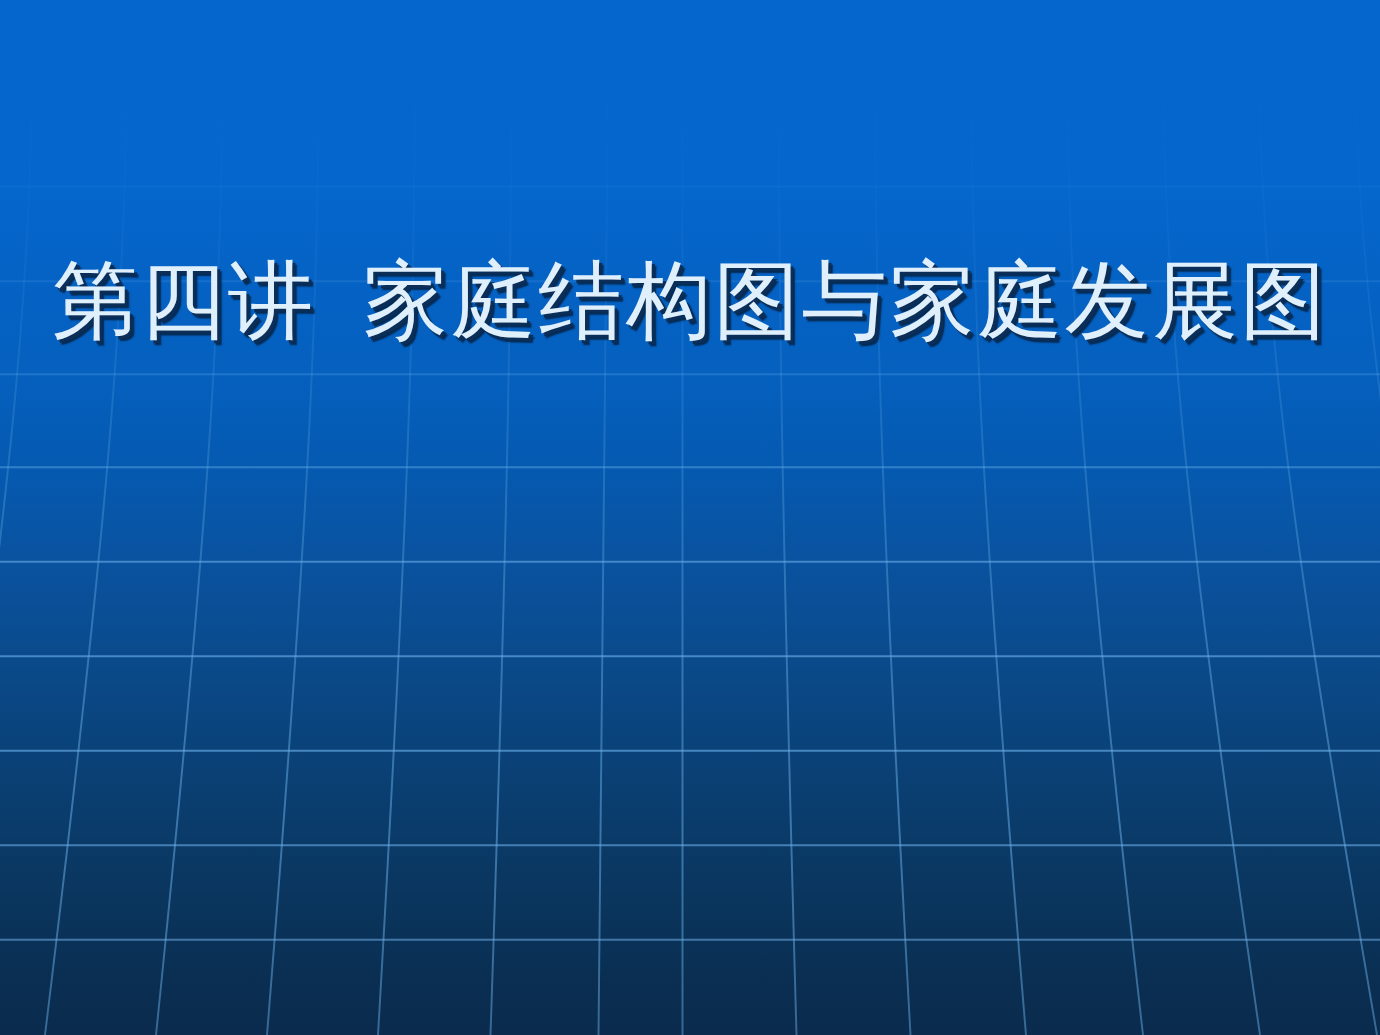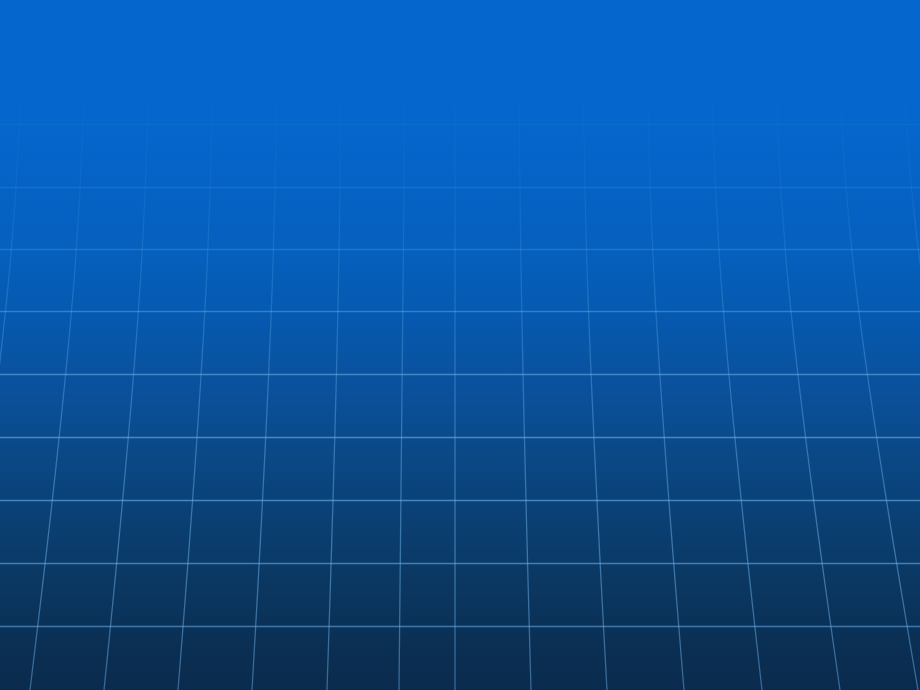--- a/index.html
+++ b/index.html
@@ -123,14 +123,17 @@
       <path d="M 519 0 C 519 190, 521 330, 531 690"></path>
       <path d="M 583 0 C 583 190, 587 330, 607 690"></path>
       <path d="M 647 0 C 647 190, 654 330, 684 690"></path>
       <path d="M 711 0 C 711 190, 721 330, 762 690"></path>
       <path d="M 775 0 C 775 190, 788 330, 840 690"></path>
       <path d="M 839 0 C 839 190, 856 330, 918 690"></path>
       <path d="M 903 0 C 903 190, 924 330, 996 690"></path>
     </g>
   </svg>
 
+  <div id="title-block">
+    <h1 id="title-text">第四讲  家庭结构图与家庭发展图</h1>
+  </div>
 
 </div>
 
 </body></html>

